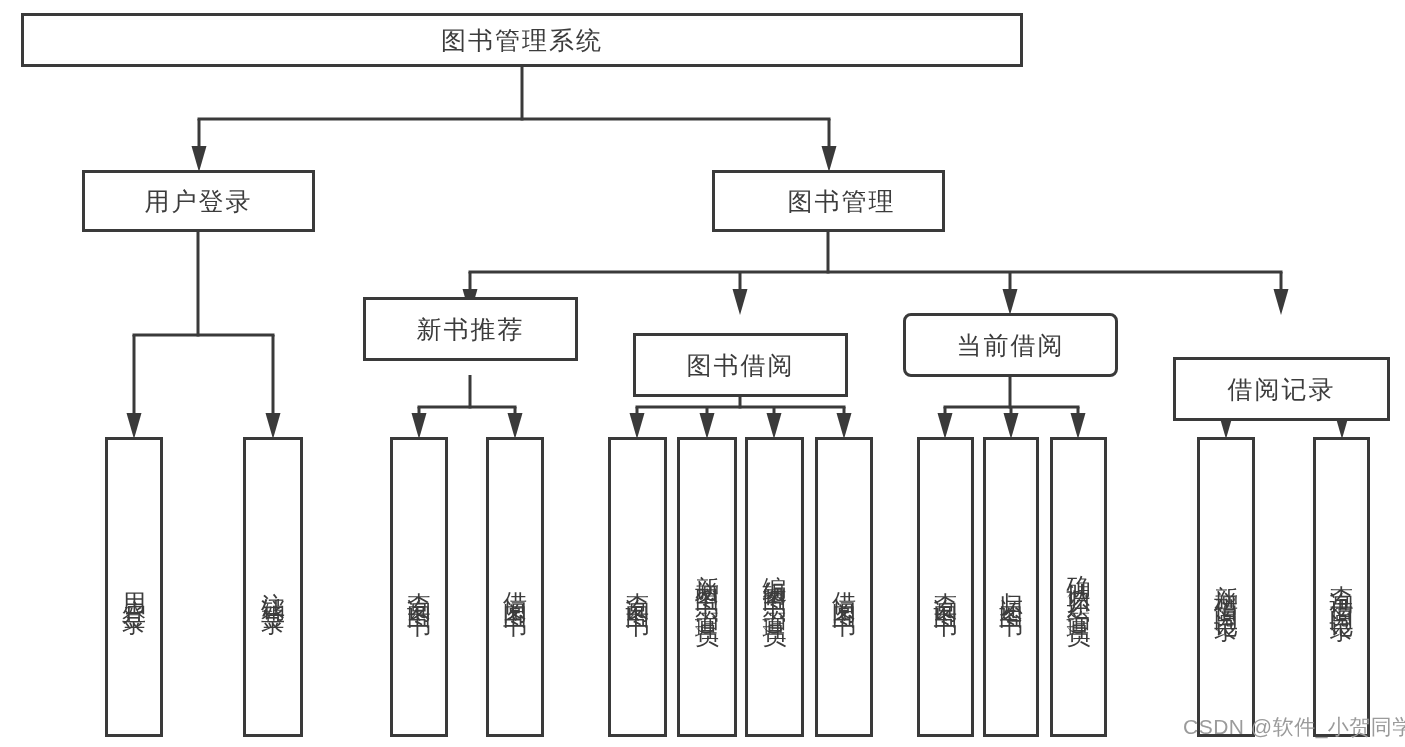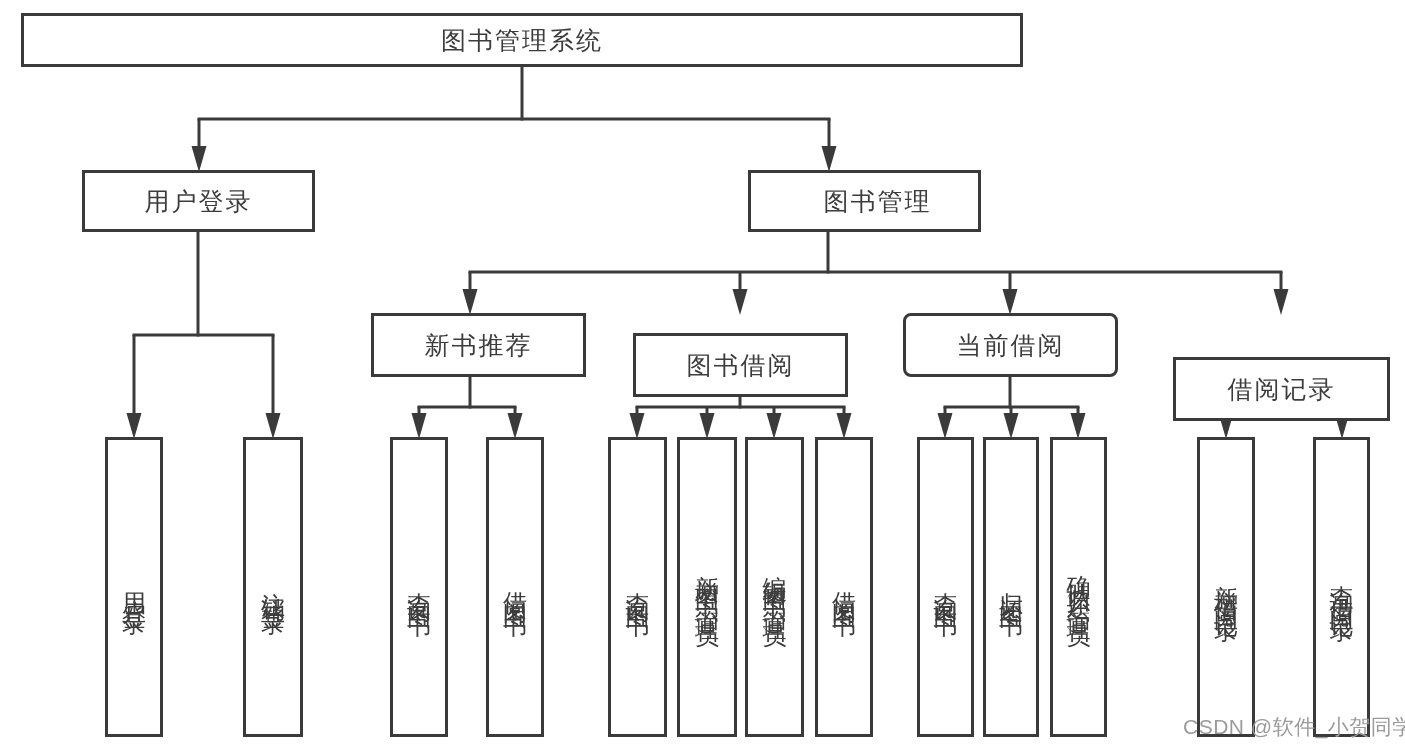--- a/index.html
+++ b/index.html
@@ -125,25 +125,25 @@
     </g>
   </svg>
 
   <div class="node" style="left:21px; top:13px; width:1002px; height:54px;">
     <span>图书管理系统</span>
   </div>
 
   <div class="node" style="left:82px; top:170px; width:233px; height:62px;">
     <span>用户登录</span>
   </div>
-  <div class="node" style="left:748px; top:170px; width:233px; height:62px;padding-left:26px;">
+  <div class="node" style="left:712px; top:170px; width:233px; height:62px;padding-left:26px;">
     <span>图书管理</span>
   </div>
 
-  <div class="node" style="left:363px; top:313px; width:215px; height:64px;margin-left:8px;">
+  <div class="node" style="left:363px; top:297px; width:215px; height:64px;">
     <span>新书推荐</span>
   </div>
   <div class="node" style="left:633px; top:313px; width:215px; height:64px;margin-top:20px;">
     <span>图书借阅</span>
   </div>
   <div class="node" style="left:903px; top:313px; width:215px; height:64px;border-radius:8px;">
     <span>当前借阅</span>
   </div>
   <div class="node" style="left:1173px; top:313px; width:217px; height:64px;margin-top:44px;">
     <span>借阅记录</span>

